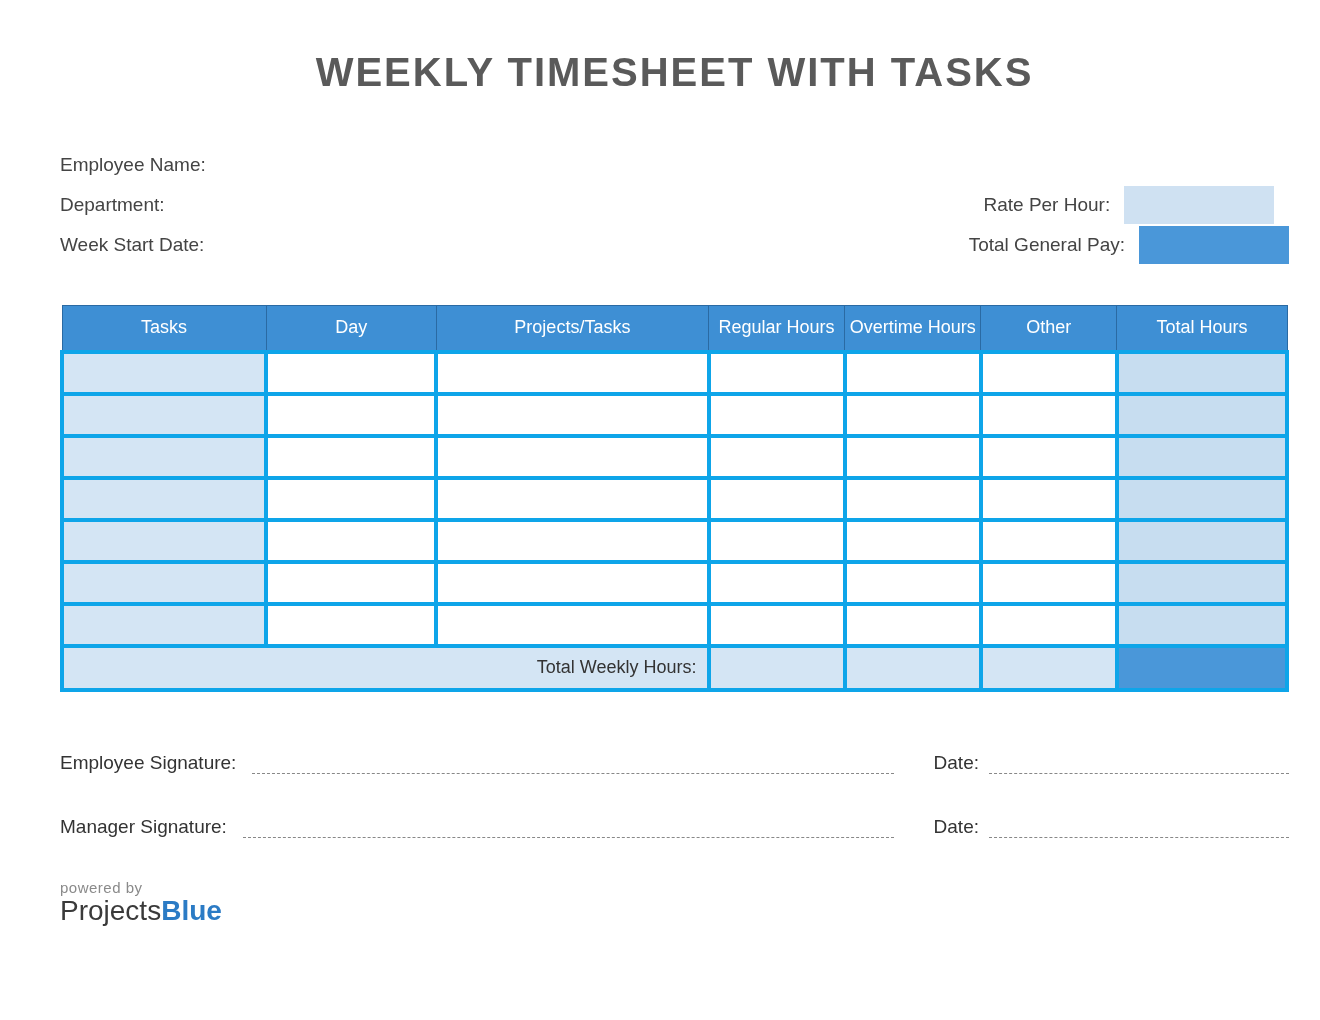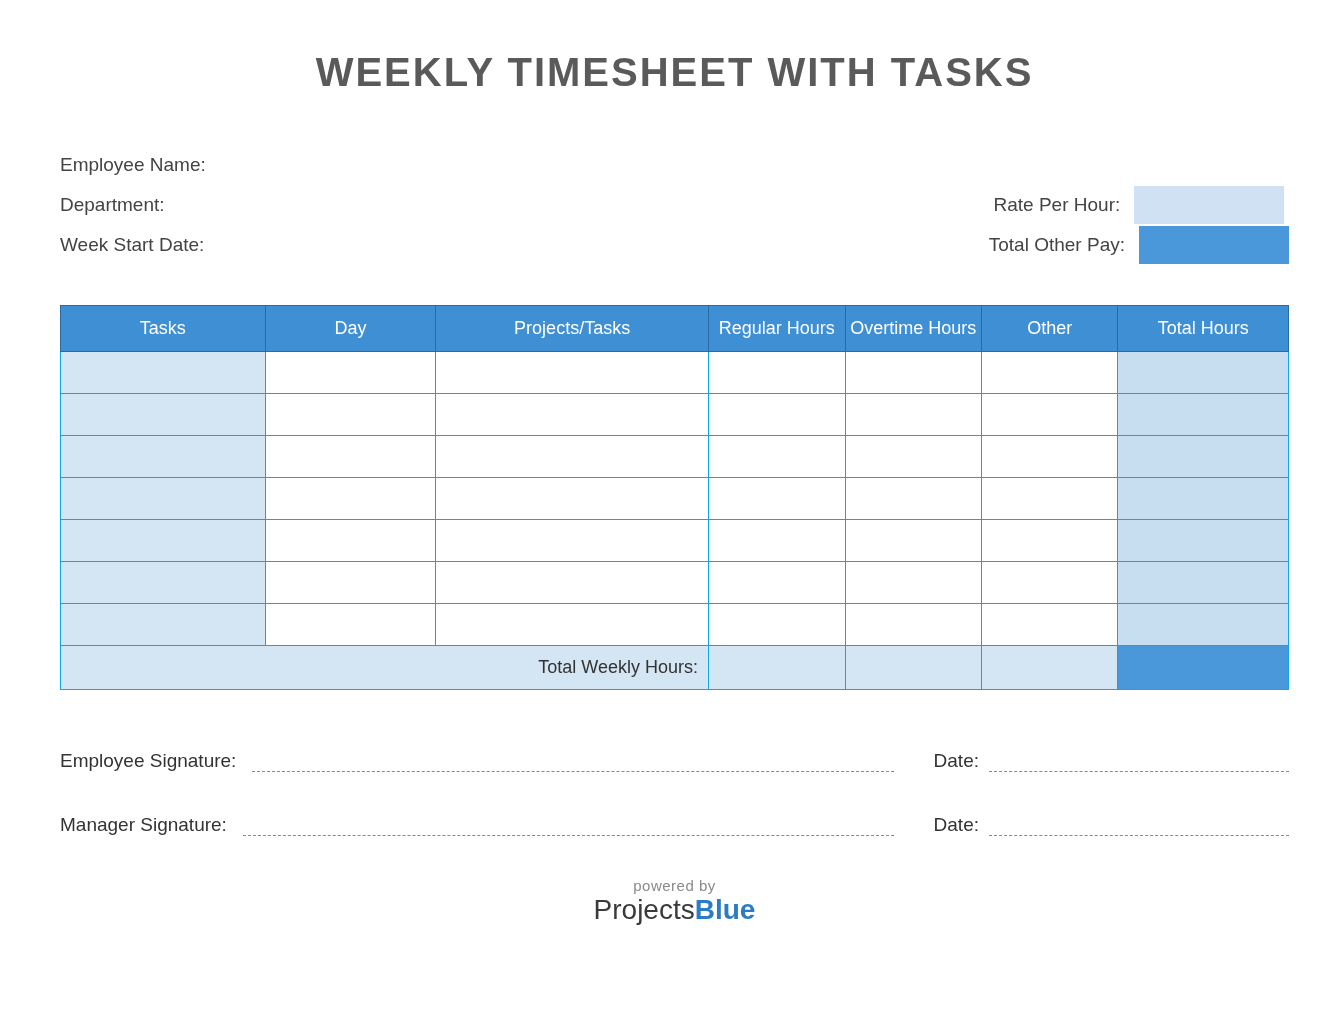--- a/index.html
+++ b/index.html
@@ -54,21 +54,21 @@
     background: #3e8fd4;
     color: #fff;
     font-weight: 400;
     font-size: 18px;
     padding: 6px 4px;
     border: 1px solid #2a6aa3;
     height: 46px;
     line-height: 1.15;
   }
   table.timesheet td {
-    border: 1px solid #0ea5e9;
+    border: 4px solid #0ea5e9;
     height: 42px;
   }
   .col-date   { width: 180px; }
   .col-day    { width: 150px; }
   .col-proj   { width: 240px; }
   .col-reg    { width: 120px; }
   .col-ot     { width: 120px; }
   .col-other  { width: 120px; }
   .col-total  { width: 150px; }
   .shade      { background: #d4e5f4; }
@@ -103,21 +103,21 @@
     height: 22px;
   }
   .sig-date-label { margin: 0 10px 0 40px; white-space: nowrap; }
   .sig-date-line {
     width: 300px;
     border-bottom: 1px dashed #888;
     height: 22px;
   }
 
   .branding {
-    text-align: center;
+    text-align: left;
     margin-top: 12px;
     line-height: 1.1;
   }
   .branding .pb {
     font-size: 15px;
     color: #8a8a8a;
     letter-spacing: 0.5px;
   }
   .branding .logo {
     font-size: 28px;
@@ -145,21 +145,21 @@
         <span>Week Start Date:</span>
       </div>
     </div>
     <div class="meta-right">
       <div class="meta-row" style="visibility:hidden;">&nbsp;</div>
       <div class="meta-row">
         <span>Rate Per Hour:</span>
         <div class="rate-box rate-light"></div>
       </div>
       <div class="meta-row">
-        <span>Total Other Pay:</span>
+        <span>Total General Pay:</span>
         <div class="rate-box rate-dark"></div>
       </div>
     </div>
   </div>
 
   <table class="timesheet">
     <thead>
       <tr>
         <th class="col-date">Tasks</th>
         <th class="col-day">Day</th>

